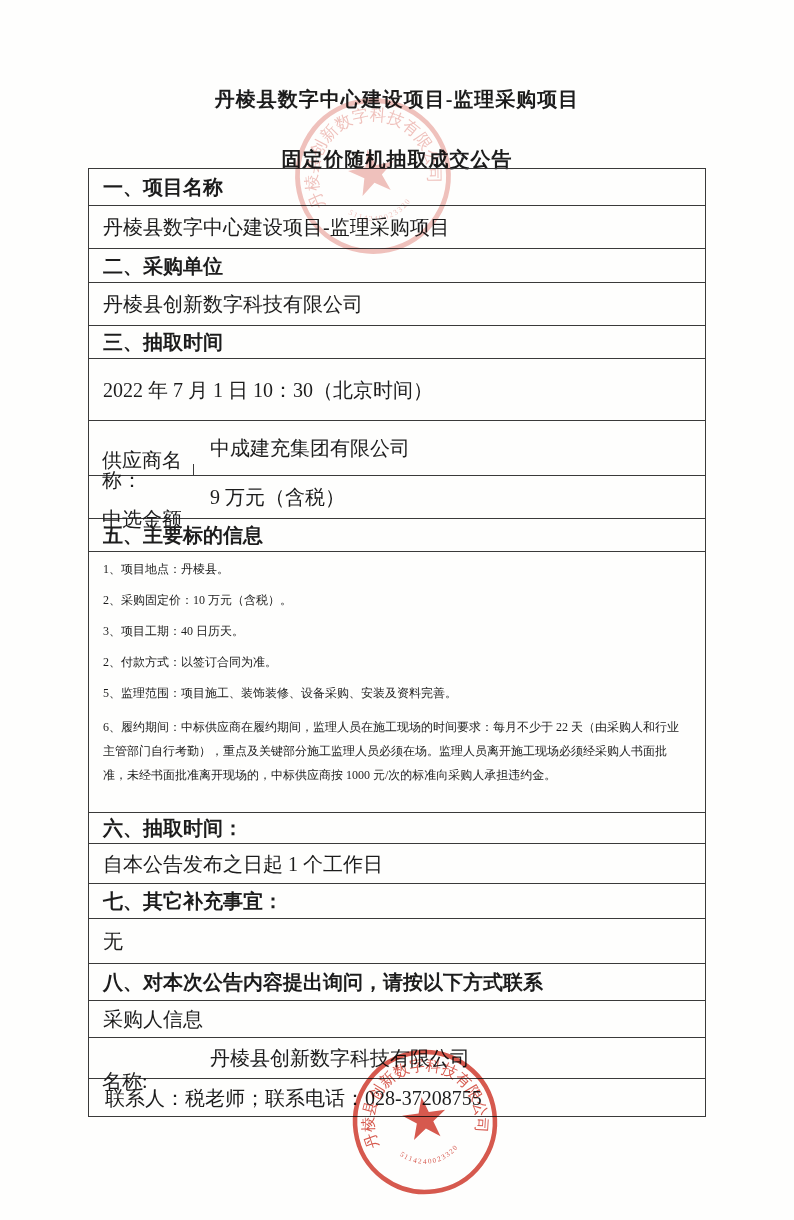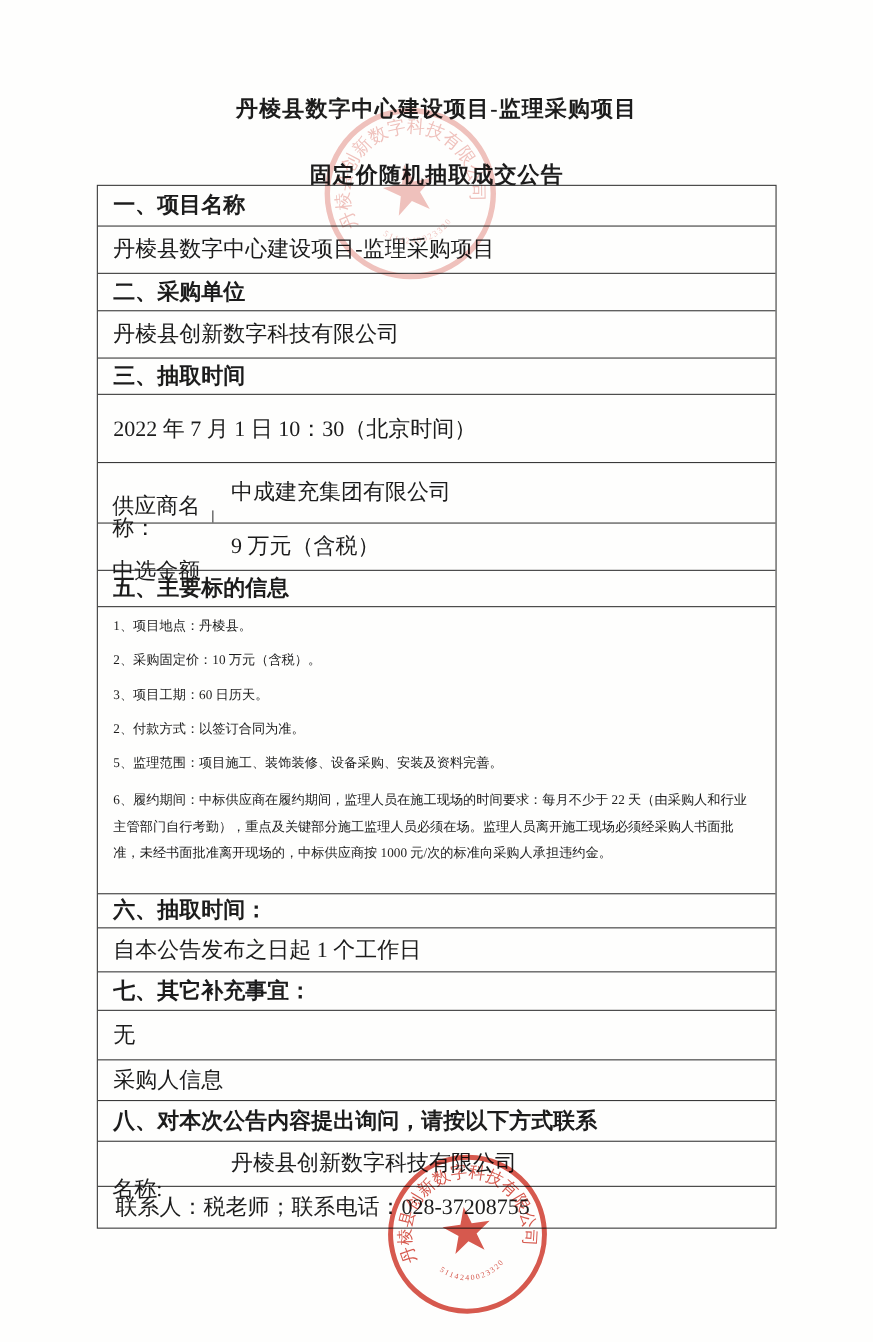--- a/index.html
+++ b/index.html
@@ -86,34 +86,34 @@
     <div class="row pair" style="height:43px">
       <div class="lbl">中选金额</div>
       <div class="val">9 万元（含税）</div>
     </div>
 
     <div class="row head" style="height:33px">五、主要标的信息</div>
 
     <div class="row items" style="height:261px">
       <p>1、项目地点：丹棱县。</p>
       <p>2、采购固定价：10 万元（含税）。</p>
-      <p>3、项目工期：60 日历天。</p>
+      <p>3、项目工期：40 日历天。</p>
       <p>2、付款方式：以签订合同为准。</p>
       <p>5、监理范围：项目施工、装饰装修、设备采购、安装及资料完善。</p>
       <p class="long">6、履约期间：中标供应商在履约期间，监理人员在施工现场的时间要求：每月不少于 22 天（由采购人和行业主管部门自行考勤），重点及关键部分施工监理人员必须在场。监理人员离开施工现场必须经采购人书面批准，未经书面批准离开现场的，中标供应商按 1000 元/次的标准向采购人承担违约金。</p>
     </div>
 
     <div class="row head" style="height:31px">六、抽取时间：</div>
     <div class="row" style="height:40px">自本公告发布之日起 1 个工作日</div>
 
     <div class="row head" style="height:35px">七、其它补充事宜：</div>
     <div class="row" style="height:45px">无</div>
 
+    <div class="row head" style="height:37px">八、对本次公告内容提出询问，请按以下方式联系</div>
     <div class="row" style="height:37px">采购人信息</div>
-    <div class="row head" style="height:37px">八、对本次公告内容提出询问，请按以下方式联系</div>
 
     <div class="row pair" style="height:41px">
       <div class="lbl">名称:</div>
       <div class="val">丹棱县创新数字科技有限公司</div>
     </div>
     <div class="row pair" style="height:37px">
       <div class="val">联系人：税老师；联系电话：028-37208755</div>
     </div>
 
   </div>

